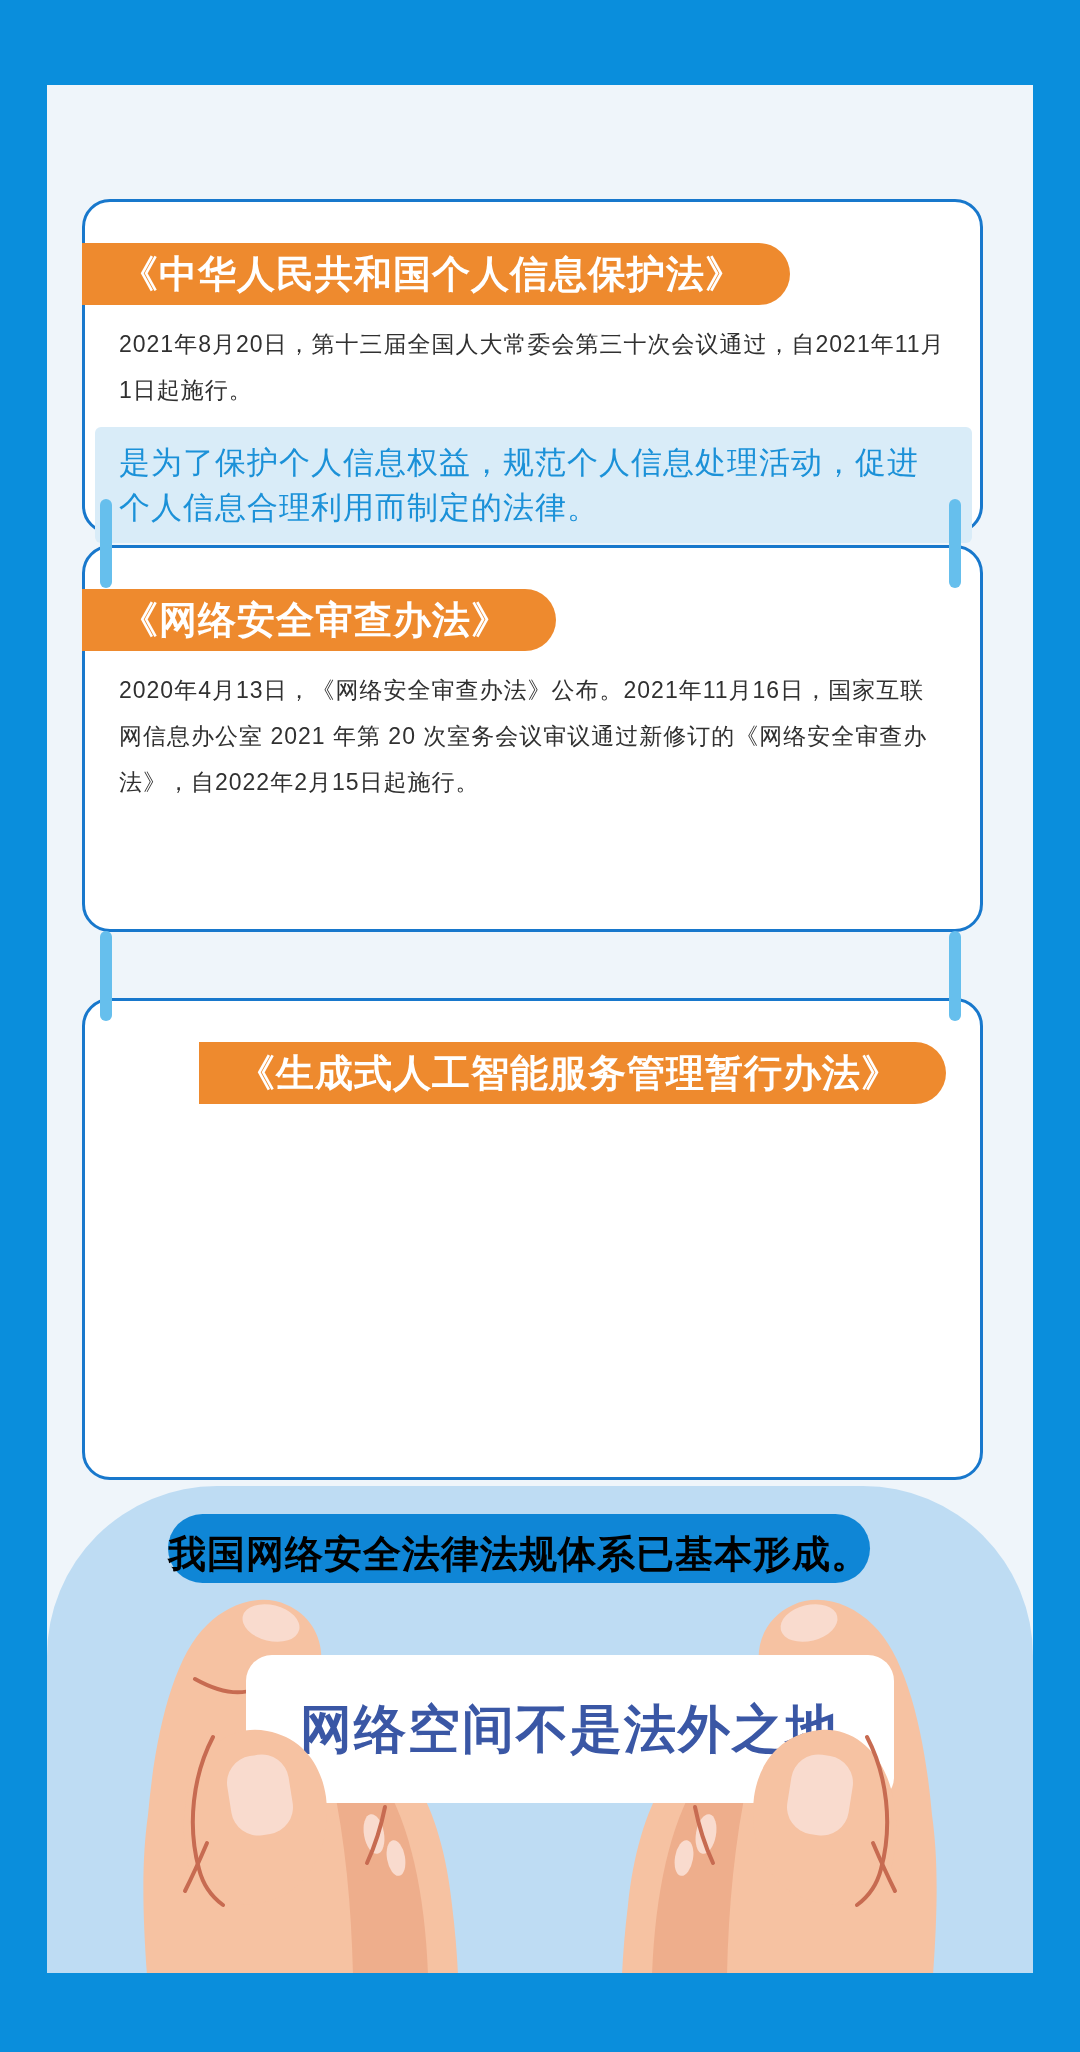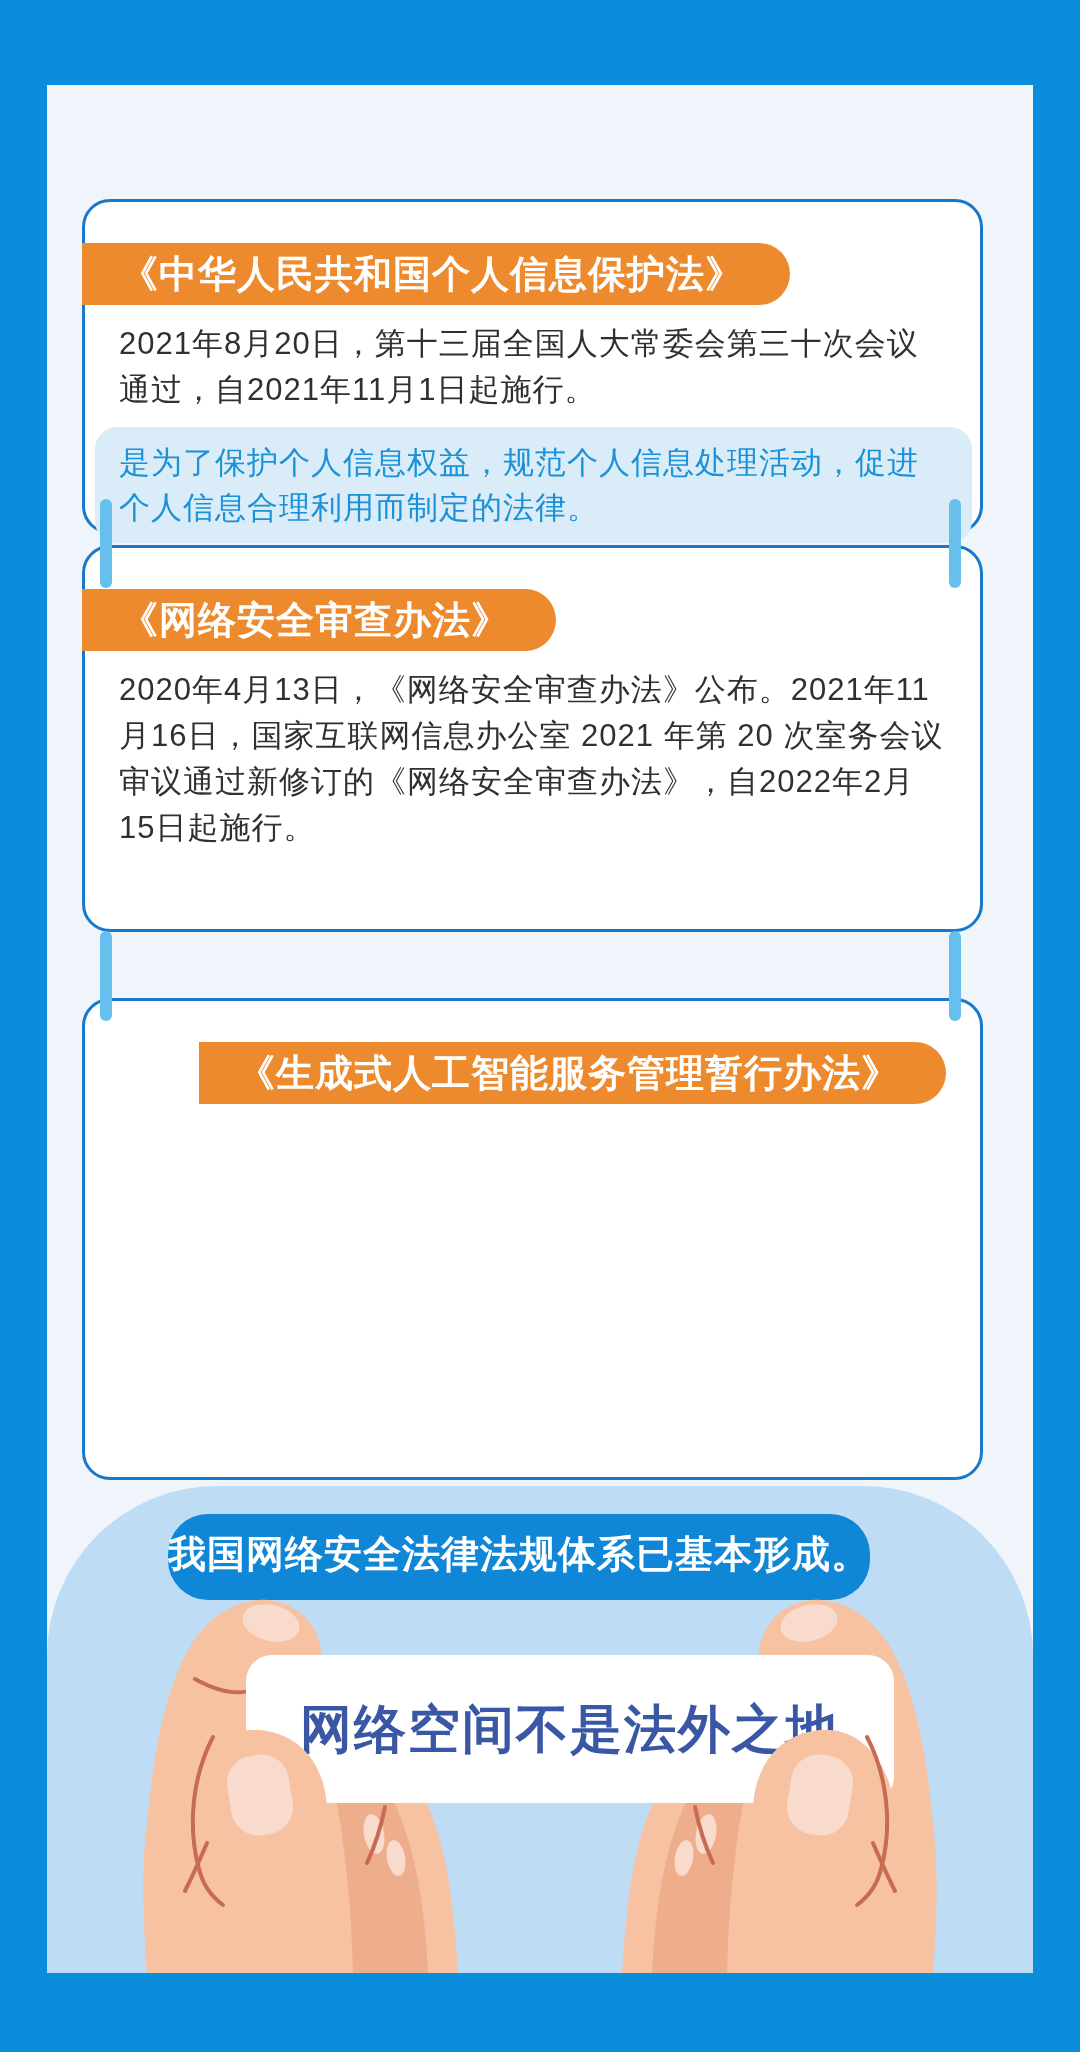--- a/index.html
+++ b/index.html
@@ -26,44 +26,44 @@
   .card.c2{top:545px;height:387px;}
   .card.c3{top:998px;height:482px;text-align:right;}
   .pill{
     display:inline-block; margin-left:-37px; white-space:nowrap;
     background:var(--title-pill,#ee8a2e); color:#ffffff;
     height:62px; line-height:62px; padding:0 46px 0 38px;
     border-radius:0 31px 31px 0; font-size:38px; font-weight:bold;
     letter-spacing:1px;
   }
   .body-text{
-    margin-top:16px; font-size:31px; line-height:46px;
+    margin-top:16px; font-size:23px; line-height:46px;
     color:var(--body-text,#303030); letter-spacing:1px;
   }
   .note{
-    margin:14px -26px 0 -24px; padding:13px 24px; border-radius:22px;
+    margin:14px -26px 0 -24px; padding:13px 24px; border-radius:6px;
     background:var(--note-bg,#d9ecf8); color:var(--note-text,#1b91d8);
     font-size:31px; line-height:45px; letter-spacing:1px;
   }
 
   
   .connector{position:absolute; width:12px; border-radius:6px;
     background:var(--connector,#66bfed); z-index:6;}
   .connector.s1{top:499px;height:89px;}
   .connector.s2{top:931px;height:90px;}
   .connector.l{left:100px;}
   .connector.r{left:949px;}
 
   
   .blob{position:absolute; left:47px; top:1486px; width:986px; height:487px;
     background:var(--illustration-bg,#bedcf3); border-radius:170px 170px 0 0; z-index:1;}
   .conclusion{
-    position:absolute; left:168px; top:1514px; width:702px; height:86px;
+    position:absolute; left:168px; top:1514px; width:702px; height:69px;
     border-radius:40px; background:var(--conclusion-pill,#0f86d6);
-    color:#ffffff; font-size:38px; font-weight:bold; text-align:right;
+    color:#000000; font-size:38px; font-weight:bold; text-align:right;
     line-height:80px; letter-spacing:1px; z-index:6;
   }
   .hand{position:absolute; top:1585px; width:400px; height:390px;}
   .hand.back{z-index:7;}
   .hand.front{z-index:9;}
   .hand.lft{left:95px;}
   .hand.rgt{left:585px; transform:scaleX(-1);}
   .slogan{
     position:absolute; left:246px; top:1655px; width:648px; height:148px;
     background:var(--banner-bg,#ffffff); border-radius:26px; z-index:8;

